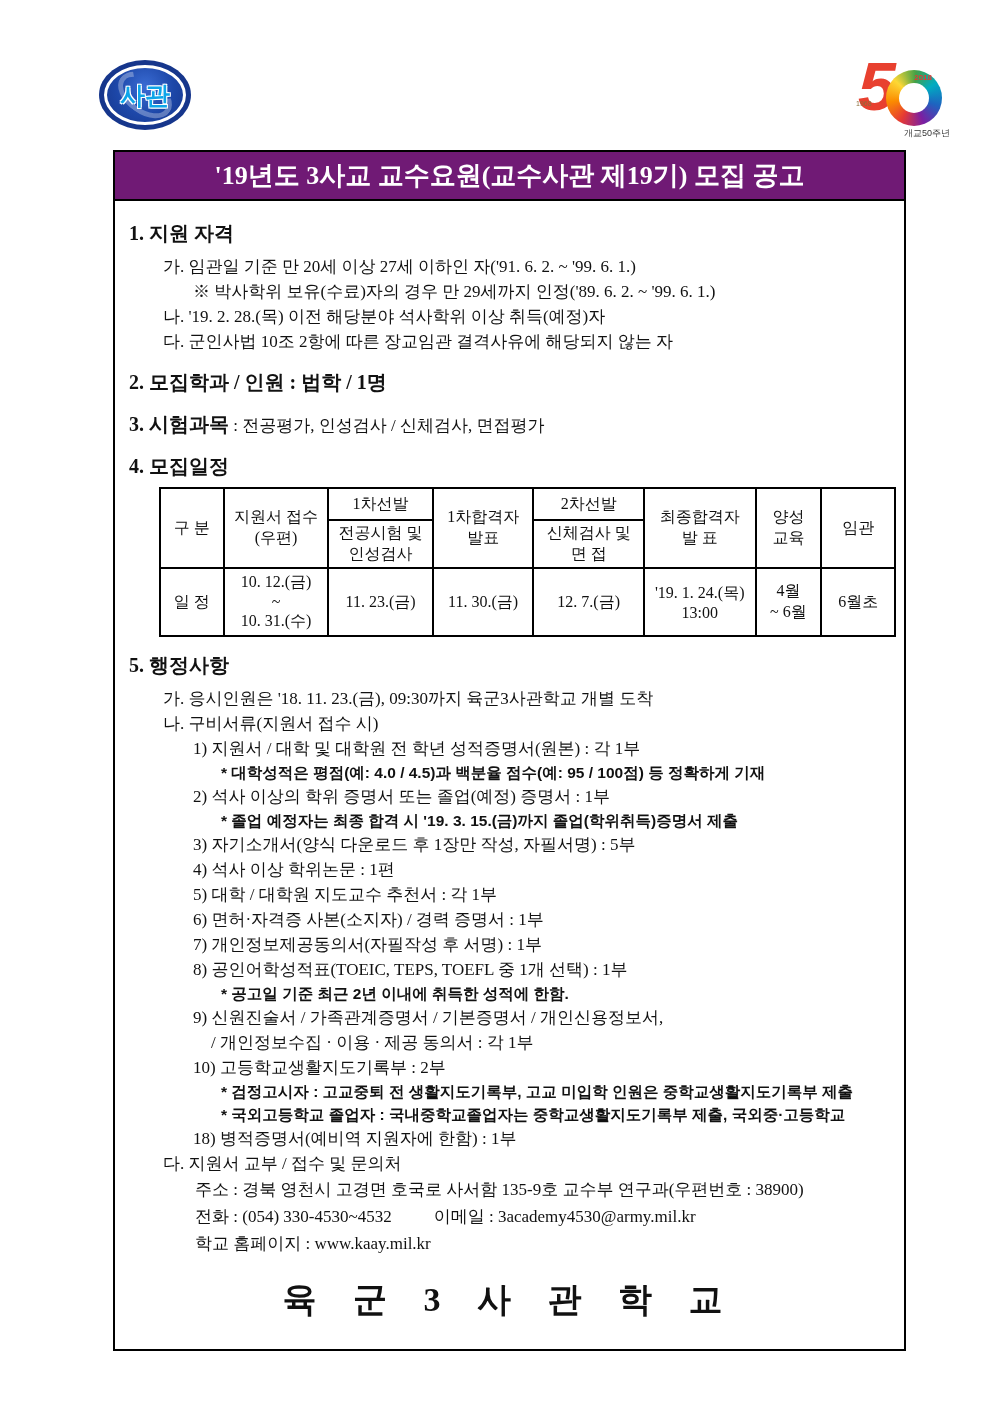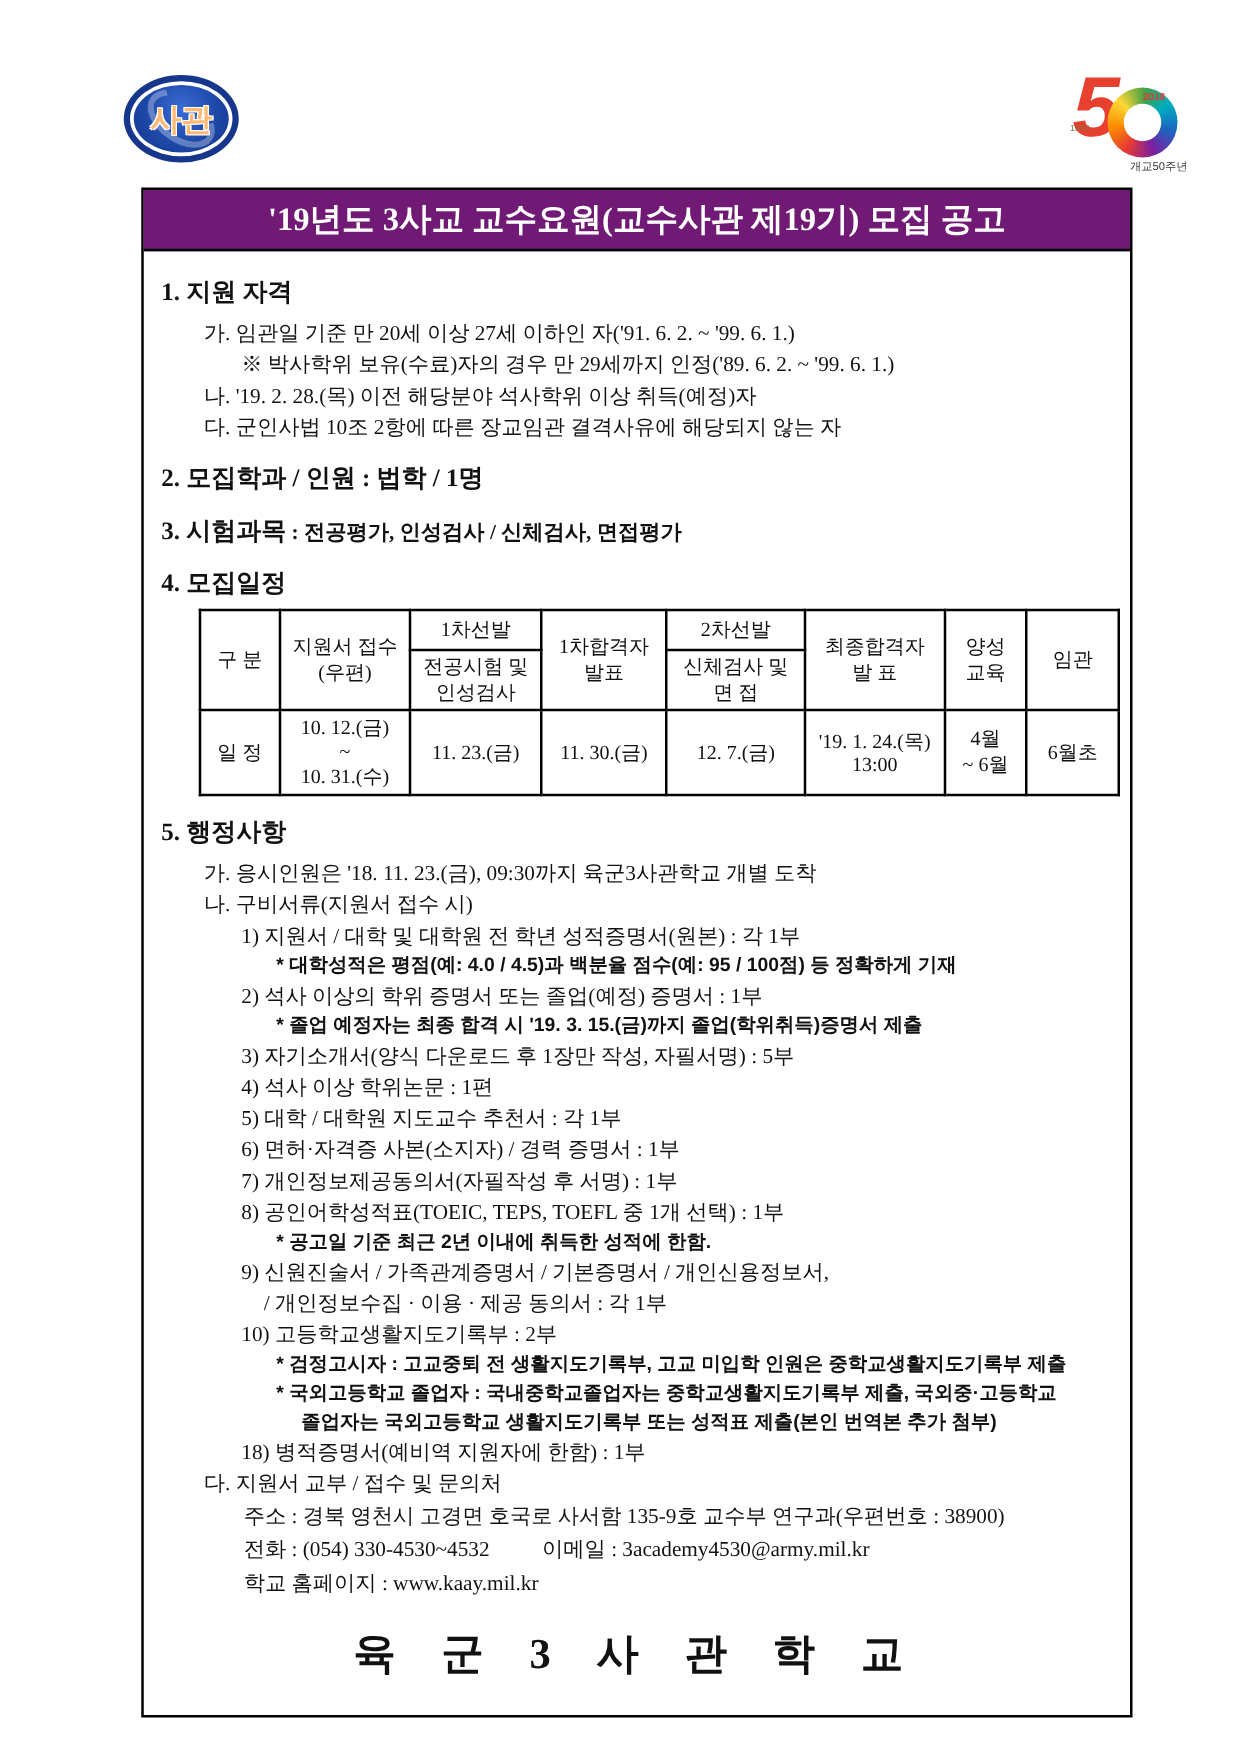--- a/index.html
+++ b/index.html
@@ -17,21 +17,21 @@
     border:3px solid #fff;
     background:radial-gradient(circle at 50% 35%, #3a6cd4 0%, #1d47a8 55%, #16368c 100%);
   }
   .logo-left::after{
     content:"";position:absolute;inset:16px;border-radius:50%;
     border:5px solid rgba(255,255,255,0.30);border-top-color:transparent;
     transform:rotate(35deg);
   }
   .logo-left .badge-txt{
     position:absolute;inset:0;display:flex;align-items:center;justify-content:center;
-    z-index:2;color:#fdba74;font-weight:bold;font-size:25px;
+    z-index:2;color:#0ea5e9;font-weight:bold;font-size:25px;
     font-family:"Liberation Sans","DejaVu Sans",sans-serif;
     text-shadow:-1px -1px 0 #fff,1px -1px 0 #fff,-1px 1px 0 #fff,1px 1px 0 #fff;
   }
   .logo-50{
     position:absolute;left:856px;top:56px;width:92px;height:90px;
     font-family:"Liberation Sans","DejaVu Sans",sans-serif;
   }
   .logo-50 .five{
     position:absolute;left:2px;top:-4px;font-size:68px;line-height:1;
     font-weight:bold;font-style:italic;color:#e8402f;
@@ -53,21 +53,21 @@
     height:47px;background:#701a75;border-bottom:2px solid #000;
     display:flex;align-items:center;justify-content:center;
   }
   .title-bar .t{
     color:#fff;font-weight:bold;font-size:26px;letter-spacing:0px;white-space:nowrap;
   }
   .content{padding:4px 8px 12px 8px;}
   .sec-heading{font-size:20px;font-weight:bold;margin:15px 0 7px 6px;}
   .sec-line{font-size:20px;margin:15px 0 7px 6px;}
   .sec-line .h{font-weight:bold;}
-  .sec-line .d{font-size:17px;font-weight:bold;}
+  .sec-line .d{font-size:17px;font-weight:normal;}
   .line{font-size:17px;line-height:25px;}
   .ind1{padding-left:40px;}
   .ind2{padding-left:70px;}
   .ind2b{padding-left:88px;}
   .ind3{padding-left:98px;}
   .ind4{padding-left:118px;}
   .indc{padding-left:72px;line-height:27px;}
   .star{
     font-family:"Liberation Sans","DejaVu Sans",sans-serif;
     font-weight:bold;font-size:15.5px;line-height:23px;
@@ -221,21 +221,20 @@
     <div class="line ind2">5) 대학 / 대학원 지도교수 추천서 : 각 1부</div>
     <div class="line ind2">6) 면허·자격증 사본(소지자) / 경력 증명서 : 1부</div>
     <div class="line ind2">7) 개인정보제공동의서(자필작성 후 서명) : 1부</div>
     <div class="line ind2">8) 공인어학성적표(TOEIC, TEPS, TOEFL 중 1개 선택) : 1부</div>
     <div class="line ind3 star">* 공고일 기준 최근 2년 이내에 취득한 성적에 한함.</div>
     <div class="line ind2">9) 신원진술서 / 가족관계증명서 / 기본증명서 / 개인신용정보서,</div>
     <div class="line ind2b">/ 개인정보수집 · 이용 · 제공 동의서 : 각 1부</div>
     <div class="line ind2">10) 고등학교생활지도기록부 : 2부</div>
     <div class="line ind3 star">* 검정고시자 : 고교중퇴 전 생활지도기록부, 고교 미입학 인원은 중학교생활지도기록부 제출</div>
     <div class="line ind3 star">* 국외고등학교 졸업자 : 국내중학교졸업자는 중학교생활지도기록부 제출, 국외중·고등학교</div>
-    <div class="line ind4 star">졸업자는 국외고등학교 생활지도기록부 또는 성적표 제출(본인 번역본 추가 첨부)</div>
     <div class="line ind2">18) 병적증명서(예비역 지원자에 한함) : 1부</div>
 
     <div class="line ind1">다. 지원서 교부 / 접수 및 문의처</div>
     <div class="line indc">주소 : 경북 영천시 고경면 호국로 사서함 135-9호 교수부 연구과(우편번호 : 38900)</div>
     <div class="line indc">
       <span>전화 : (054) 330-4530~4532</span><span class="gap"></span><span>이메일 : 3academy4530@army.mil.kr</span>
     </div>
     <div class="line indc">학교 홈페이지 : www.kaay.mil.kr</div>
 
     <div class="school-name">육 군 3 사 관 학 교</div>

